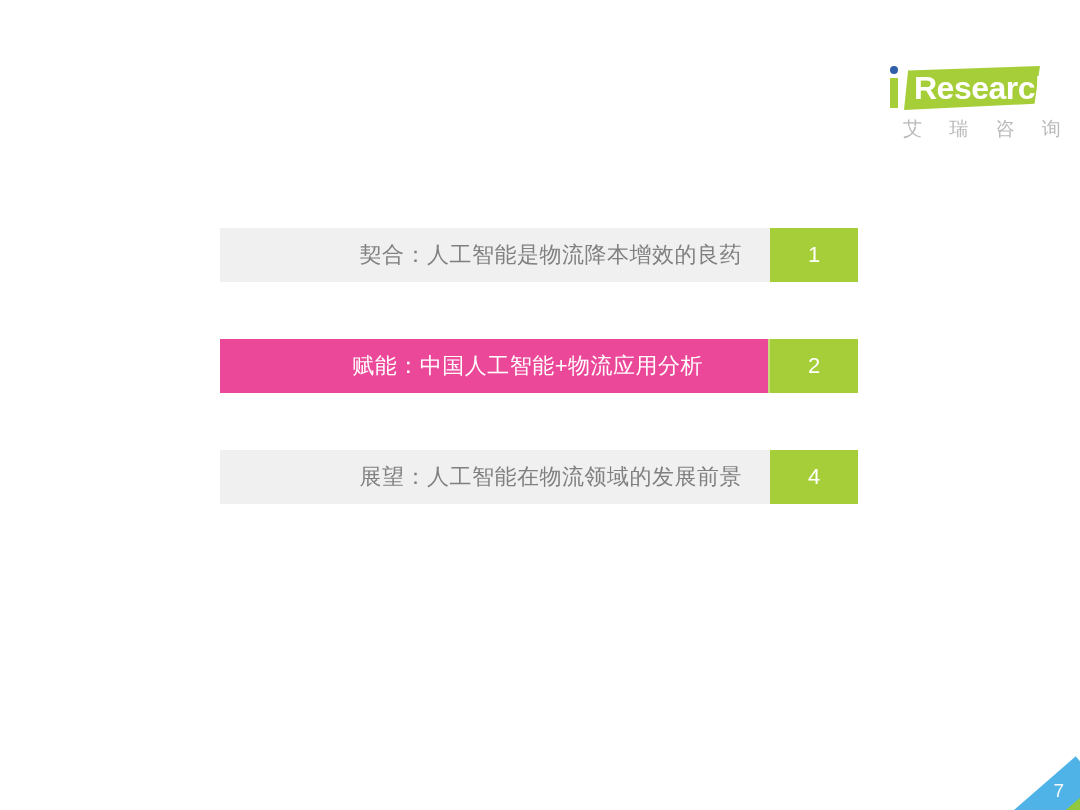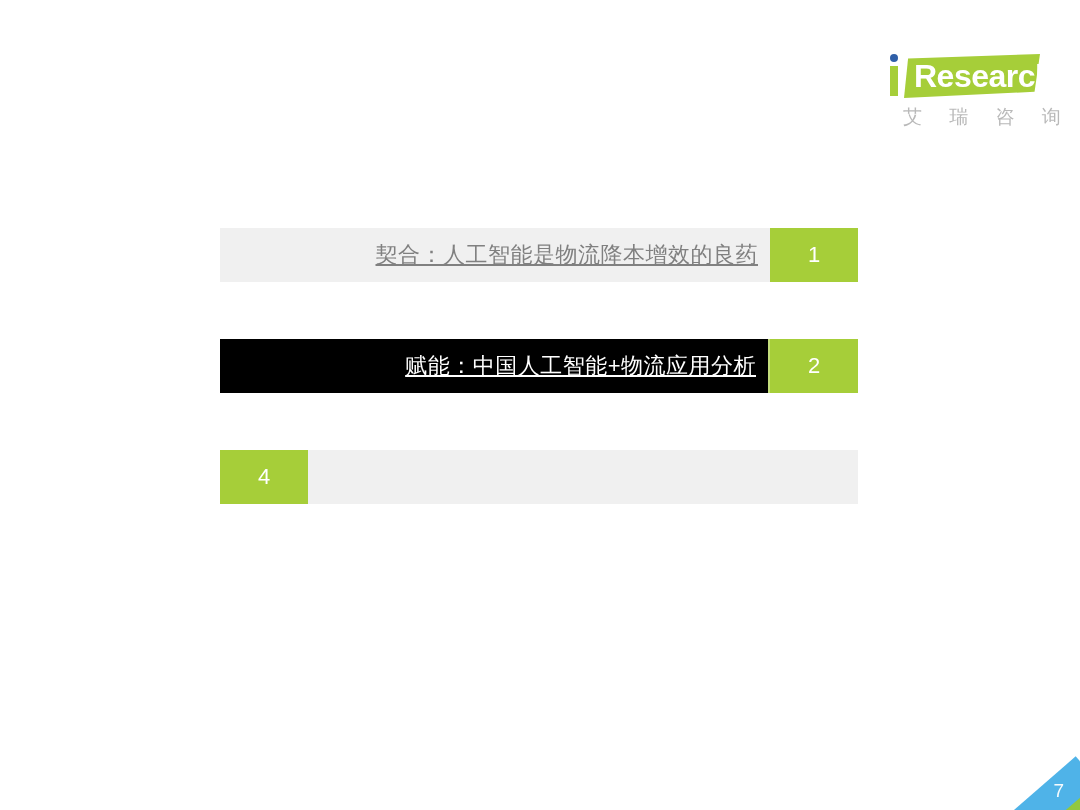--- a/index.html
+++ b/index.html
@@ -11,21 +11,21 @@
     width: 1080px;
     height: 810px;
     position: relative;
     overflow: hidden;
     font-family: "Liberation Sans", "DejaVu Sans", sans-serif;
   }
 
   
   .logo-wrap {
     position: absolute;
-    top: 52px;
+    top: 64px;
     left: 884px;
     width: 156px;
     height: 82px;
   }
   .logo-mark {
     position: relative;
     width: 156px;
     height: 52px;
   }
   .logo-shape {
@@ -96,40 +96,40 @@
     margin-bottom: 57px;
     background: #f0f0f0;
   }
   .agenda-row:last-child { margin-bottom: 0; }
 
   .agenda-row .row-label {
     flex: 1 1 auto;
     display: flex;
     align-items: center;
     justify-content: flex-end;
-    padding-right: 12px;
+    padding-right: 28px;
     font-size: 22px;
     color: #808080;
     letter-spacing: 0.5px;
     white-space: nowrap;
-    text-decoration: underline;
   }
   .agenda-row .row-num {
     flex: 0 0 88px;
     display: flex;
     align-items: center;
     justify-content: center;
     background: #a6ce39;
     color: #ffffff;
     font-size: 22px;
   }
 
   
   .agenda-row.active {
-    background: #000000;
+    background: #ec4899;
+    gap: 37px;
   }
   .agenda-row.active .row-label {
     color: #ffffff;
   }
   .agenda-row.active .row-num {
     background: #a6ce39;
     border-left: 2px solid #c4de7c;
   }
 
   
@@ -214,20 +214,21 @@
     <div class="row-num">1</div>
   </div>
 
   <div class="agenda-row active">
     <div class="row-label">赋能：中国人工智能+物流应用分析</div>
     <div class="row-num">2</div>
   </div>
 
 
   <div class="agenda-row">
+    <div class="row-label">展望：人工智能在物流领域的发展前景</div>
     <div class="row-num">4</div>
   </div>
 
 </div>
 
 <div class="corner">
   <i class="band-soft"></i>
   <i class="band-lime"></i>
   <i class="band-green"></i>
   <i class="band-blue"></i>

